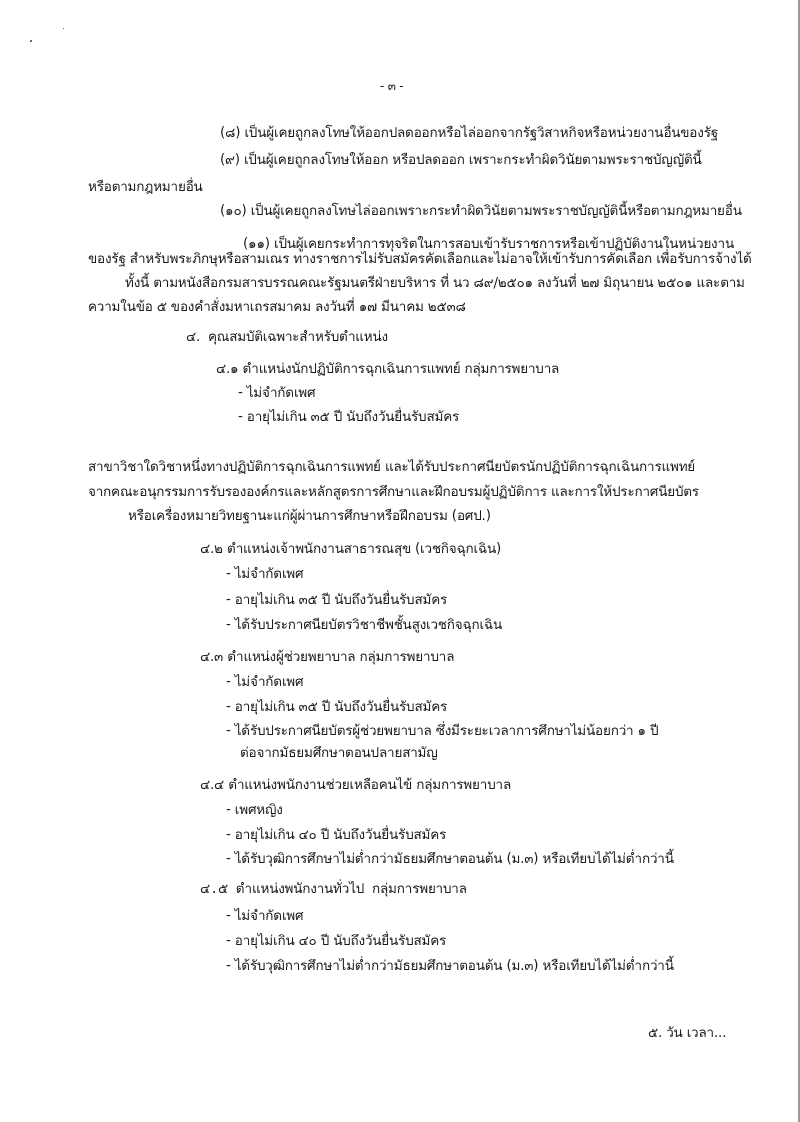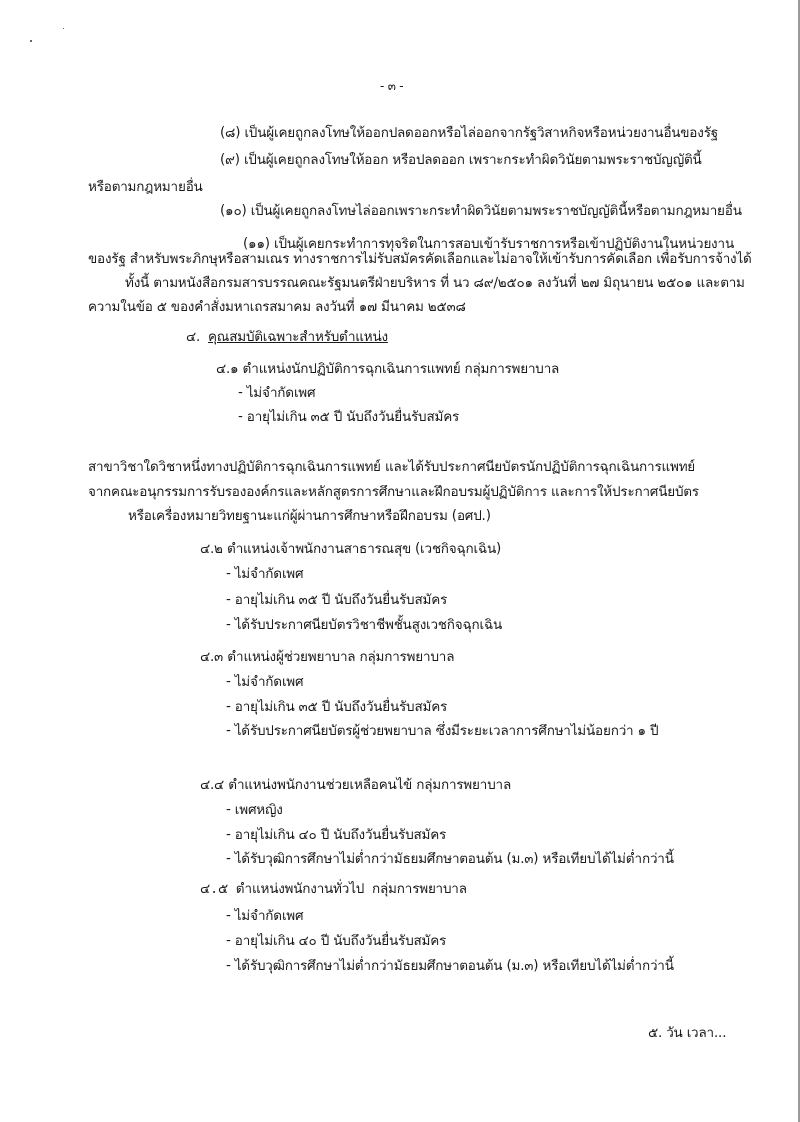--- a/index.html
+++ b/index.html
@@ -1,21 +1,21 @@
 <!DOCTYPE html>
 <html><head>
 <meta charset="utf-8">
 <style>
   html, body { margin: 0; padding: 0; background: #ffffff; }
   body { width: 800px; height: 1122px; position: relative; overflow: hidden;
          font-family: "DejaVu Sans", "Liberation Sans", sans-serif; color: #1a1a1a; }
   .page { position: absolute; left: 0; top: 0; width: 800px; height: 1122px; background: #fff; }
   .line { position: absolute; font-size: 13.5px; white-space: nowrap; line-height: 20px; letter-spacing: -0.2px; }
   .pagenum { left: 380px; top: 76px; font-size: 12px; }
-  .u { text-decoration: underline; }
+  .u { }
   .edge { position: absolute; right: 0; top: 0; width: 2px; height: 1122px; background: #9a9a9a; }
   .speck { position: absolute; width: 2px; height: 2px; background: #333; border-radius: 1px; }
 </style>
 </head>
 <body>
 
 <div class="page">
   <div class="speck" style="left:30px;top:40px;"></div>
   <div class="speck" style="left:63px;top:28px;width:1px;height:1px;"></div>
   <div class="edge"></div>
@@ -43,20 +43,21 @@
 
   <div class="line" style="left:200px;top:538px;">๔.๒ ตำแหน่งเจ้าพนักงานสาธารณสุข (เวชกิจฉุกเฉิน)</div>
   <div class="line" style="left:226px;top:563px;">-  ไม่จำกัดเพศ</div>
   <div class="line" style="left:226px;top:589px;">-  อายุไม่เกิน  ๓๕  ปี  นับถึงวันยื่นรับสมัคร</div>
   <div class="line" style="left:226px;top:614px;">-  ได้รับประกาศนียบัตรวิชาชีพชั้นสูงเวชกิจฉุกเฉิน</div>
 
   <div class="line" style="left:200px;top:646px;">๔.๓ ตำแหน่งผู้ช่วยพยาบาล กลุ่มการพยาบาล</div>
   <div class="line" style="left:226px;top:671px;">-  ไม่จำกัดเพศ</div>
   <div class="line" style="left:226px;top:696px;">-  อายุไม่เกิน  ๓๕  ปี  นับถึงวันยื่นรับสมัคร</div>
   <div class="line" style="left:226px;top:720px;">-  ได้รับประกาศนียบัตรผู้ช่วยพยาบาล ซึ่งมีระยะเวลาการศึกษาไม่น้อยกว่า ๑ ปี</div>
+  <div class="line" style="left:240px;top:742px;">ต่อจากมัธยมศึกษาตอนปลายสามัญ</div>
 
   <div class="line" style="left:200px;top:774px;">๔.๔ ตำแหน่งพนักงานช่วยเหลือคนไข้ กลุ่มการพยาบาล</div>
   <div class="line" style="left:226px;top:799px;">-  เพศหญิง</div>
   <div class="line" style="left:226px;top:824px;">-  อายุไม่เกิน ๔๐ ปี  นับถึงวันยื่นรับสมัคร</div>
   <div class="line" style="left:226px;top:848px;">-  ได้รับวุฒิการศึกษาไม่ต่ำกว่ามัธยมศึกษาตอนต้น (ม.๓) หรือเทียบได้ไม่ต่ำกว่านี้</div>
 
   <div class="line" style="left:200px;top:880px;font-family:Liberation Mono, monospace;">๔.๕ ตำแหน่งพนักงานทั่วไป กลุ่มการพยาบาล</div>
   <div class="line" style="left:226px;top:905px;">-  ไม่จำกัดเพศ</div>
   <div class="line" style="left:226px;top:930px;">-  อายุไม่เกิน ๔๐ ปี  นับถึงวันยื่นรับสมัคร</div>
   <div class="line" style="left:226px;top:955px;">-  ได้รับวุฒิการศึกษาไม่ต่ำกว่ามัธยมศึกษาตอนต้น (ม.๓) หรือเทียบได้ไม่ต่ำกว่านี้</div>

